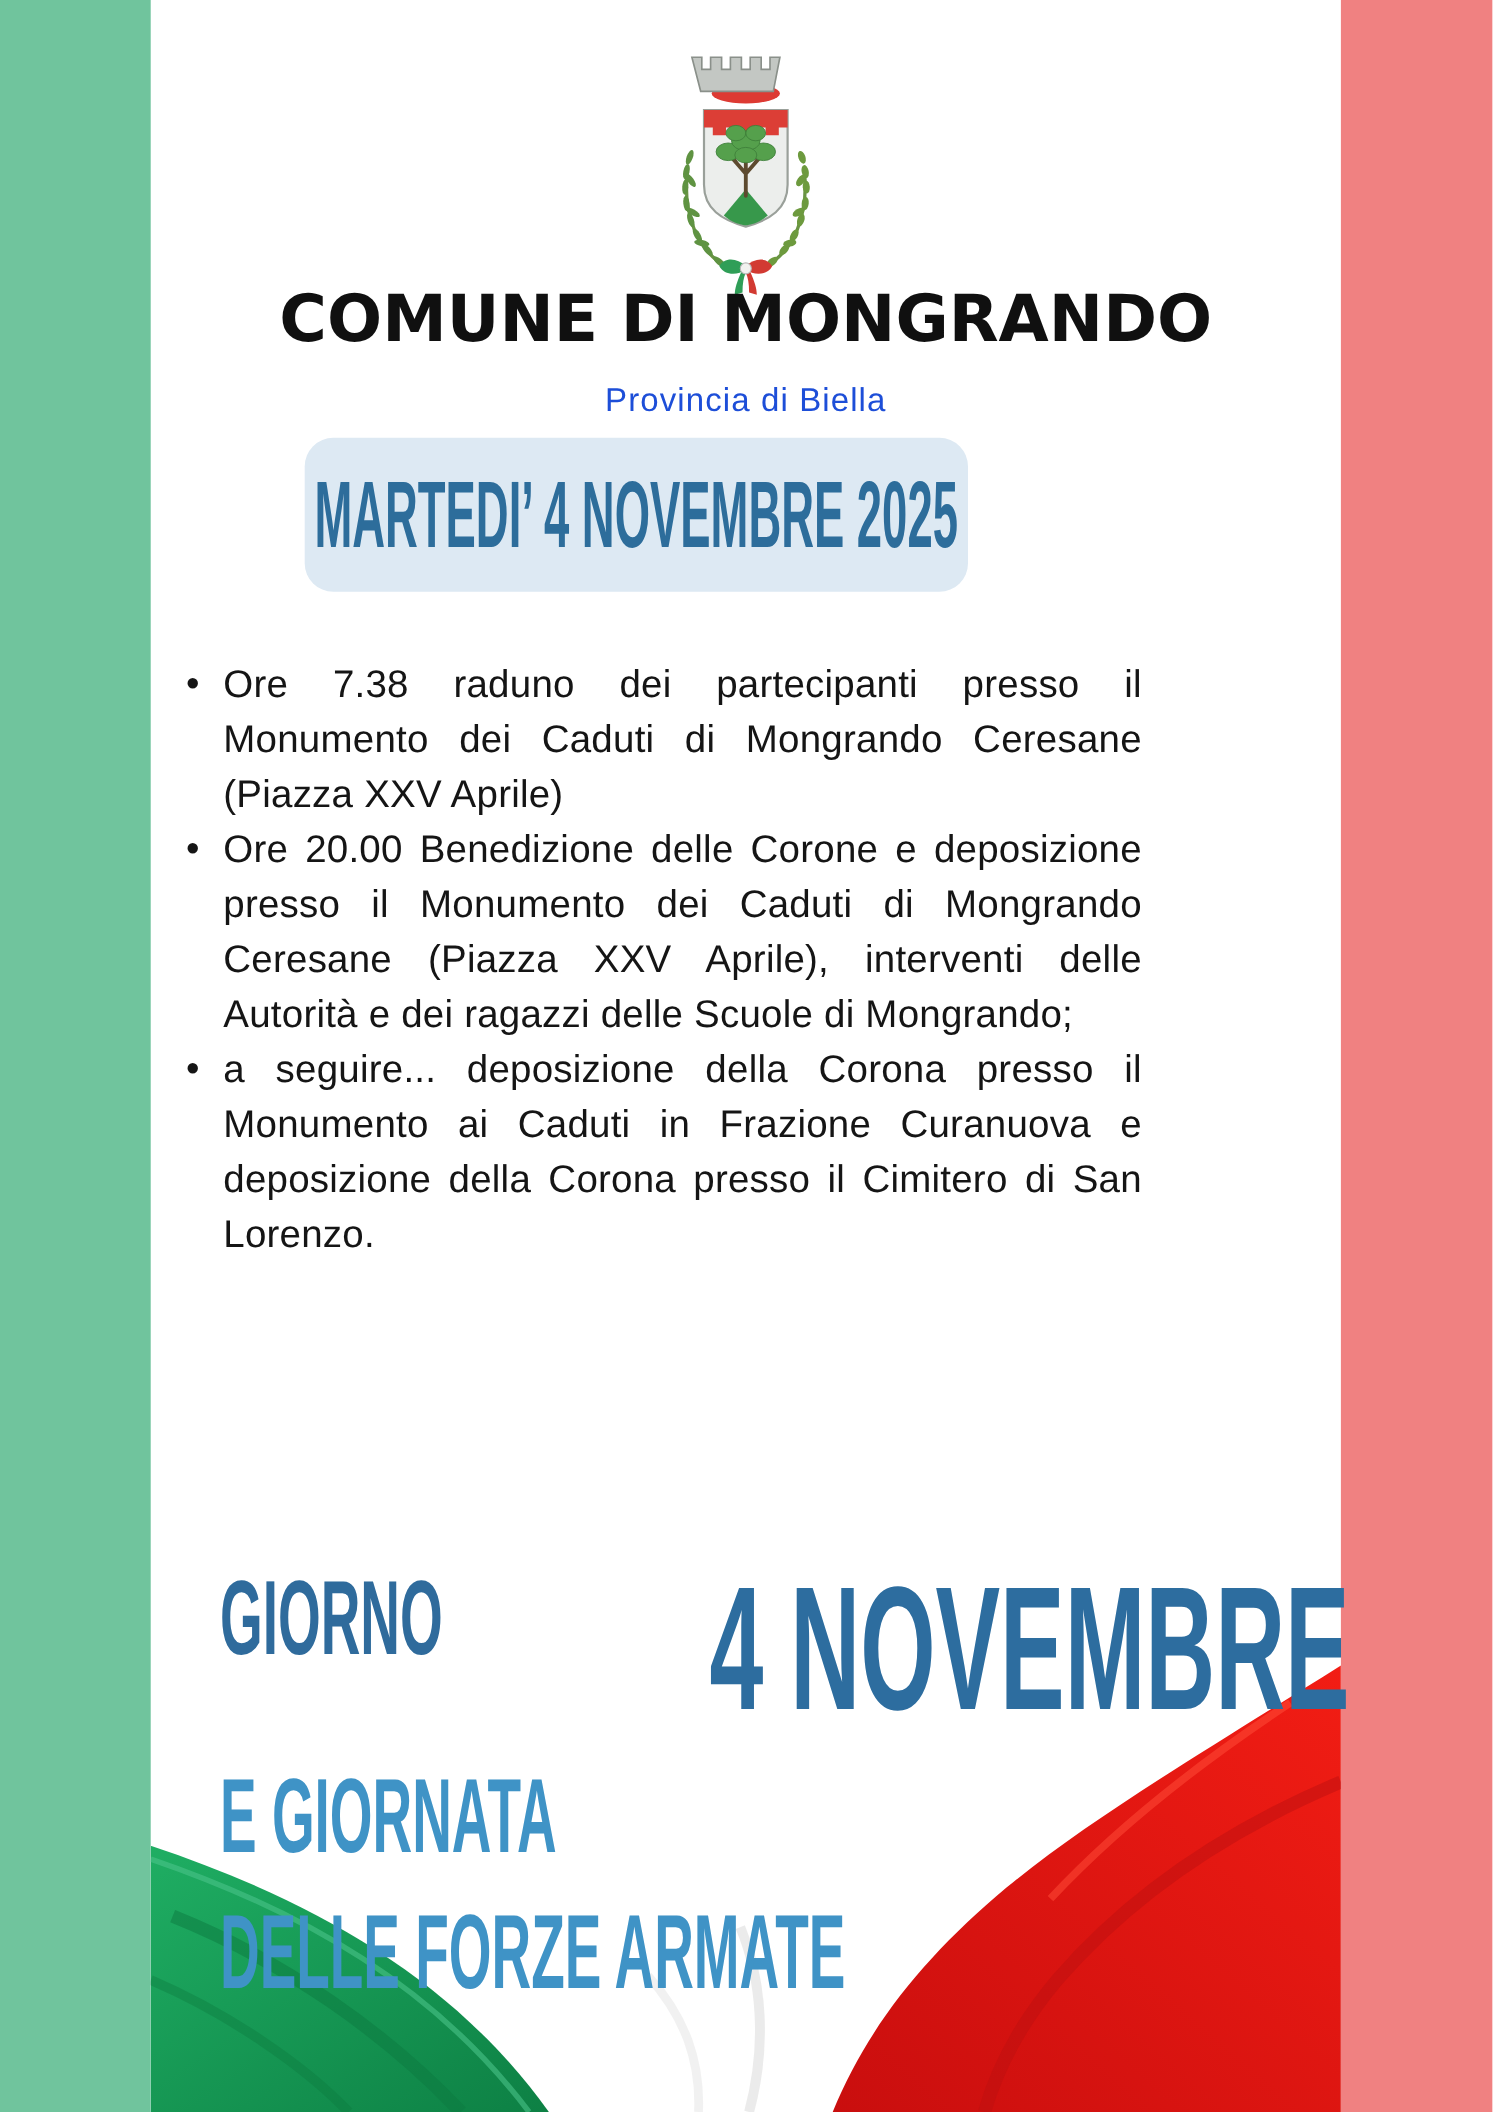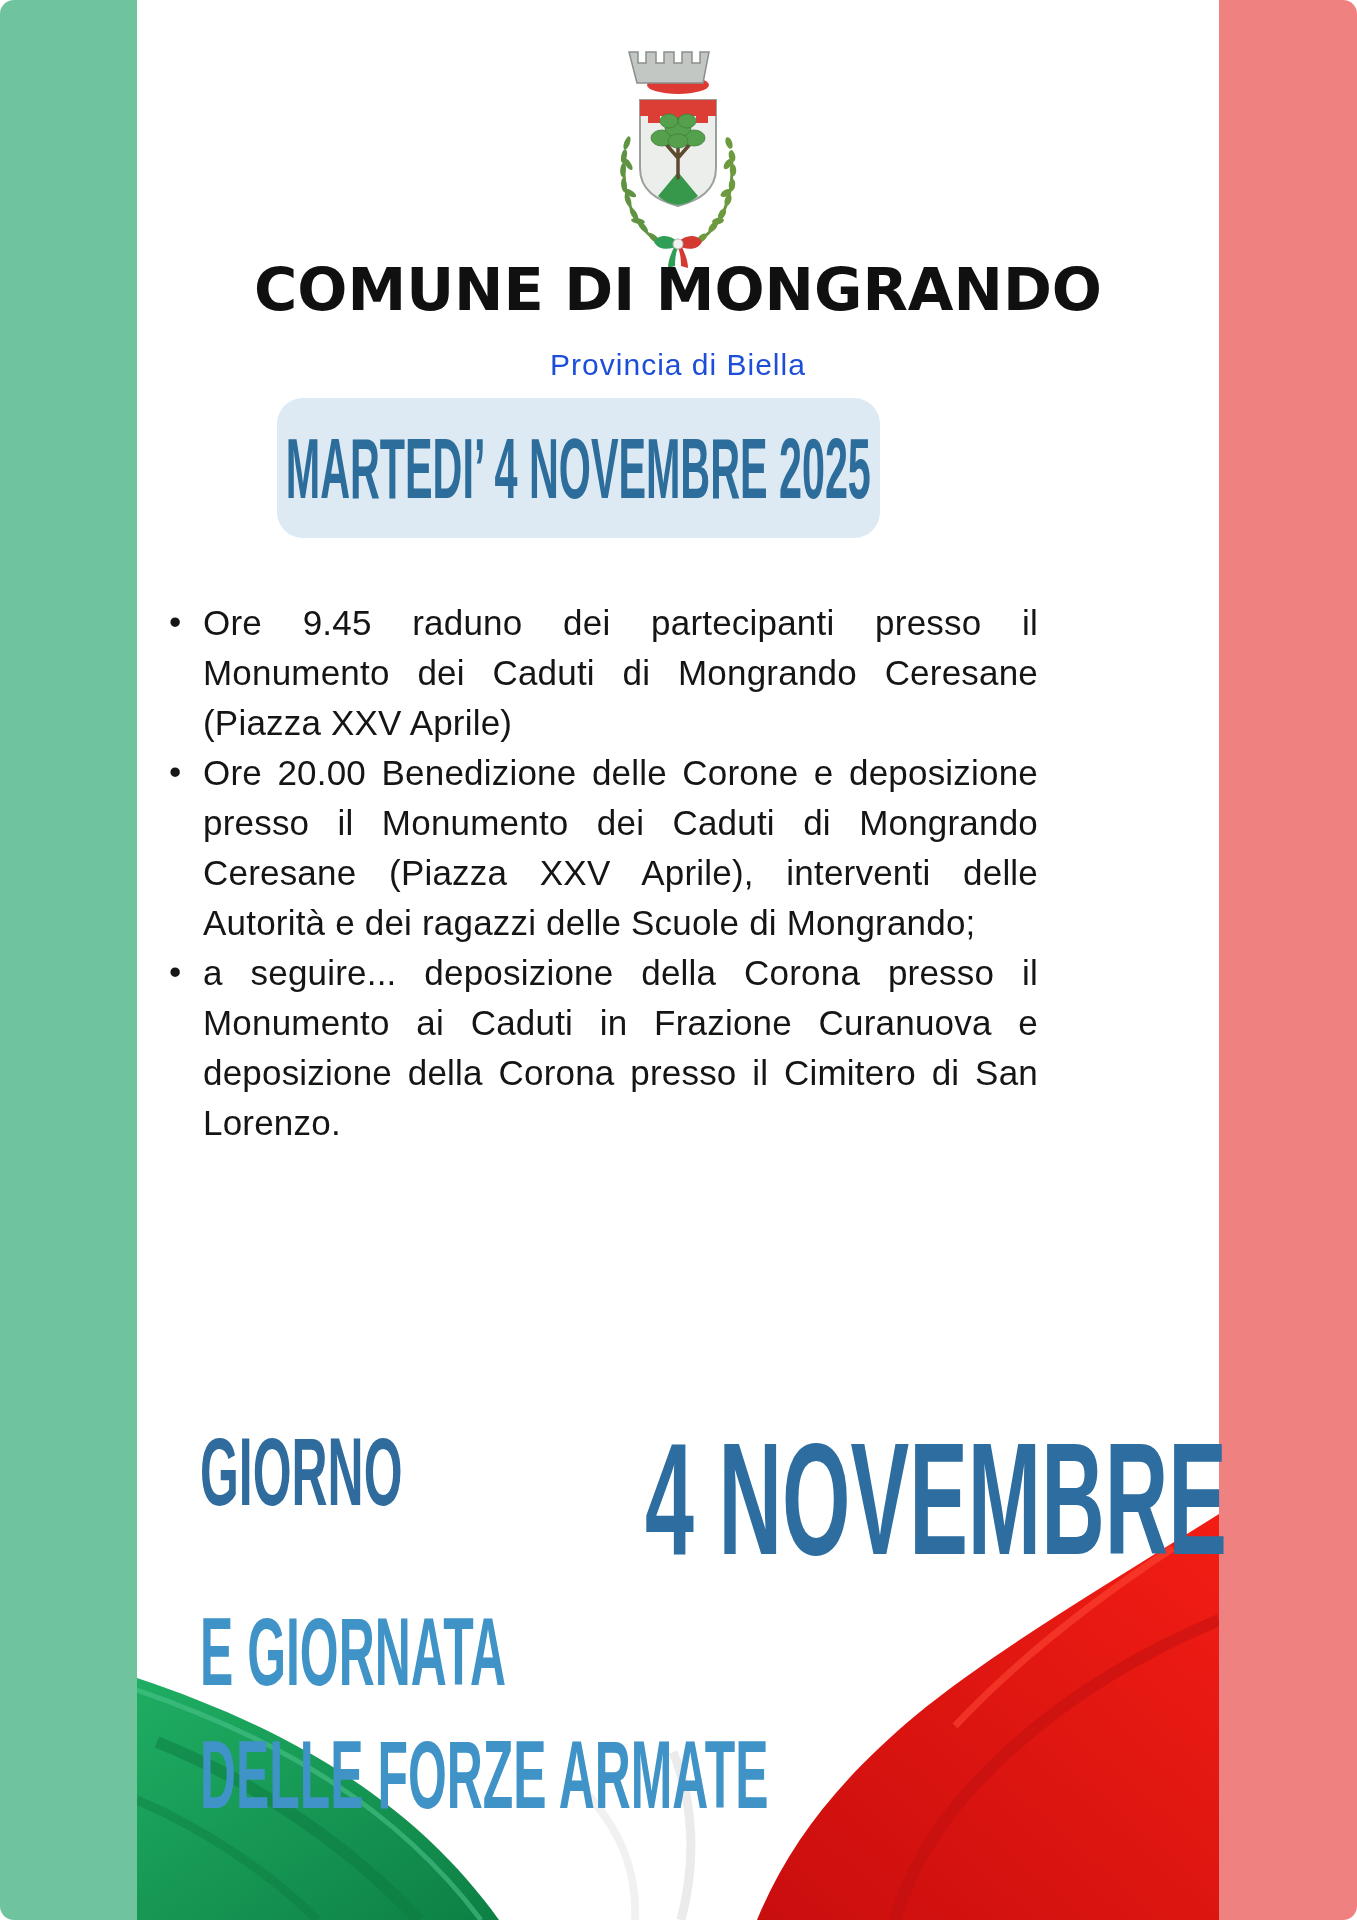--- a/index.html
+++ b/index.html
@@ -1,18 +1,18 @@
 <!DOCTYPE html>
 <html><head>
 <meta charset="utf-8">
 <style>
   html,body { margin:0; padding:0; background:#ffffff; }
   .page {
     position:relative; width:1357px; height:1920px; overflow:hidden;
-    background:#ffffff; font-family:"Liberation Sans", sans-serif;border-radius:14px;
+    background:#ffffff; font-family:"Liberation Sans", sans-serif;
   }
   .stripe { position:absolute; top:0; height:100%; }
   .stripe-green { left:0; width:137px; background:#70c49d; }
   .stripe-pink  { right:0; width:138px; background:#f08181; }
   .content { position:absolute; left:137px; top:0; width:1082px; height:1920px; }
 
   .crest { position:absolute; top:46px; left:50%; transform:translateX(-50%); }
 
   .muni-title {
     position:absolute; top:258px; left:0; width:100%; text-align:center;
@@ -150,21 +150,21 @@
 
     <div class="muni-title">COMUNE DI MONGRANDO</div>
 
     <div class="province">Provincia di Biella</div>
 
     <div class="date-banner">
       <span class="cond">MARTEDI’ 4 NOVEMBRE 2025</span>
     </div>
 
     <ul class="schedule">
-      <li>Ore 9.45 raduno dei partecipanti presso il Monumento dei Caduti di Mongrando Ceresane (Piazza XXV Aprile)</li>
+      <li>Ore 7.38 raduno dei partecipanti presso il Monumento dei Caduti di Mongrando Ceresane (Piazza XXV Aprile)</li>
       <li>Ore 20.00 Benedizione delle Corone e deposizione presso il Monumento dei Caduti di Mongrando Ceresane (Piazza XXV Aprile), interventi delle Autorità e dei ragazzi delle Scuole di Mongrando;</li>
       <li>a seguire... deposizione della Corona presso il Monumento ai Caduti in Frazione Curanuova e deposizione della Corona presso il Cimitero di San Lorenzo.</li>
     </ul>
 
 
     <svg class="flag" viewBox="0 0 1082 420" preserveAspectRatio="none">
       <defs>
         <linearGradient id="gg" x1="0" y1="0" x2="1" y2="1">
           <stop offset="0" stop-color="#1fae63"></stop>
             <stop offset="1" stop-color="#0d8044"></stop>

